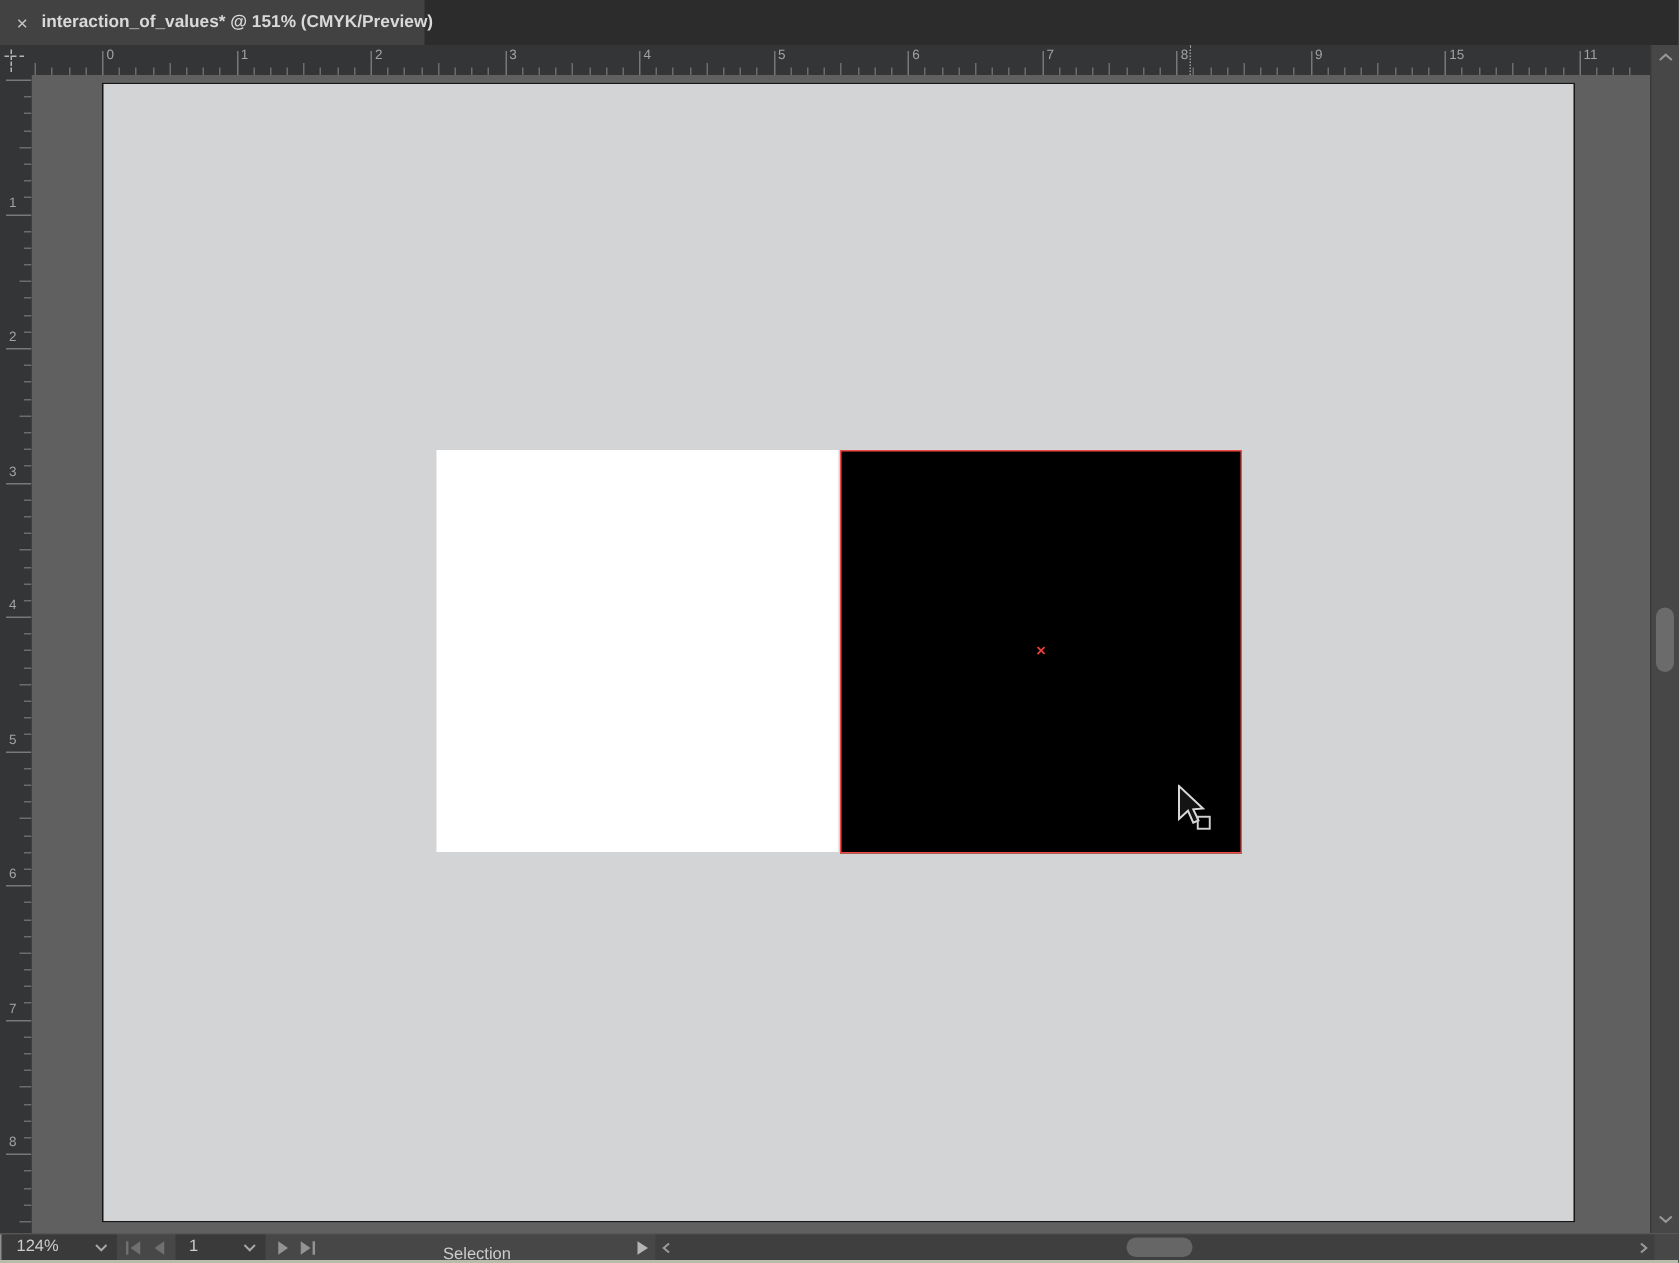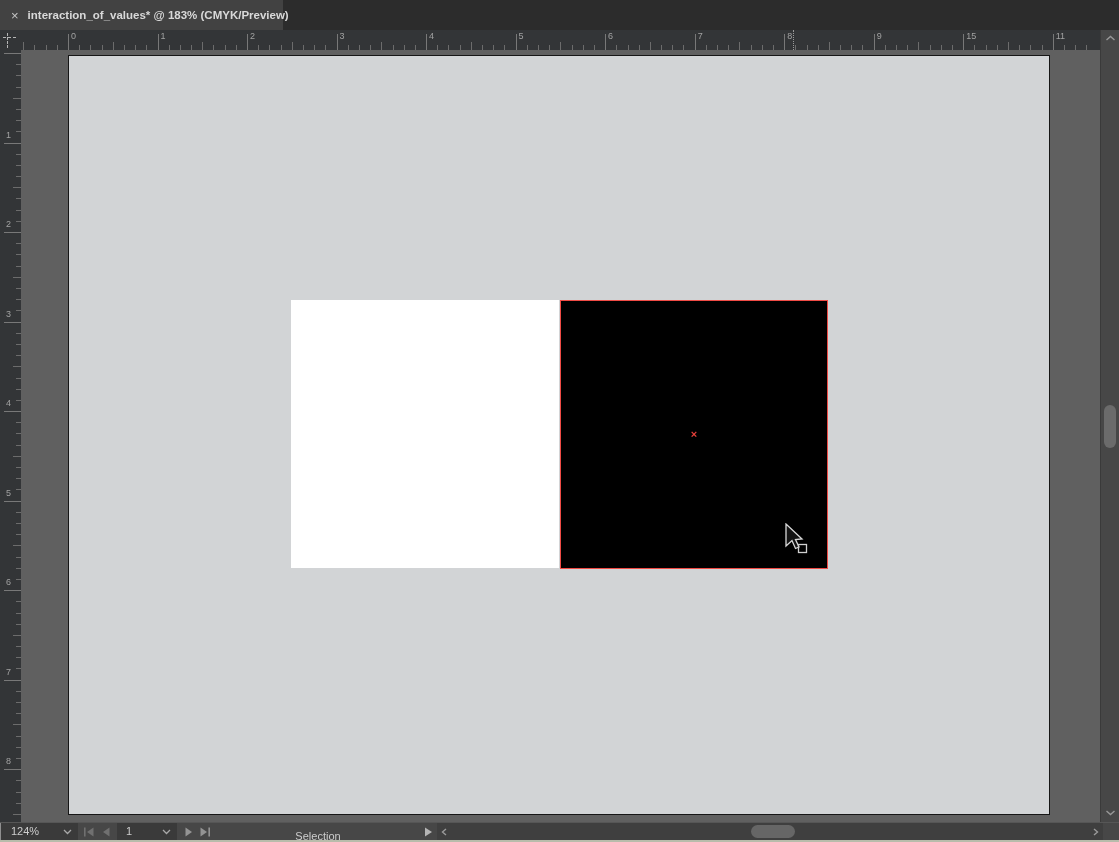--- a/index.html
+++ b/index.html
@@ -57,21 +57,21 @@
   .bottom-strip{position:absolute;left:0;top:840px;width:1119px;height:2px;background:#b8bcab;}
 </style>
 </head>
 <body>
 
 <div class="stage">
 
   <div class="tabbar">
     <div class="tab">
       <span class="tab-close">×</span>
-      <span class="tab-title">interaction_of_values* @ 183% (CMYK/Preview)</span>
+      <span class="tab-title">interaction_of_values* @ 151% (CMYK/Preview)</span>
     </div>
   </div>
 
   <div class="corner">
     <span class="dashv"></span>
     <span class="dashh"></span>
   </div>
 
   <div class="hruler">
     <div class="hruler-cursor-mark"></div>

